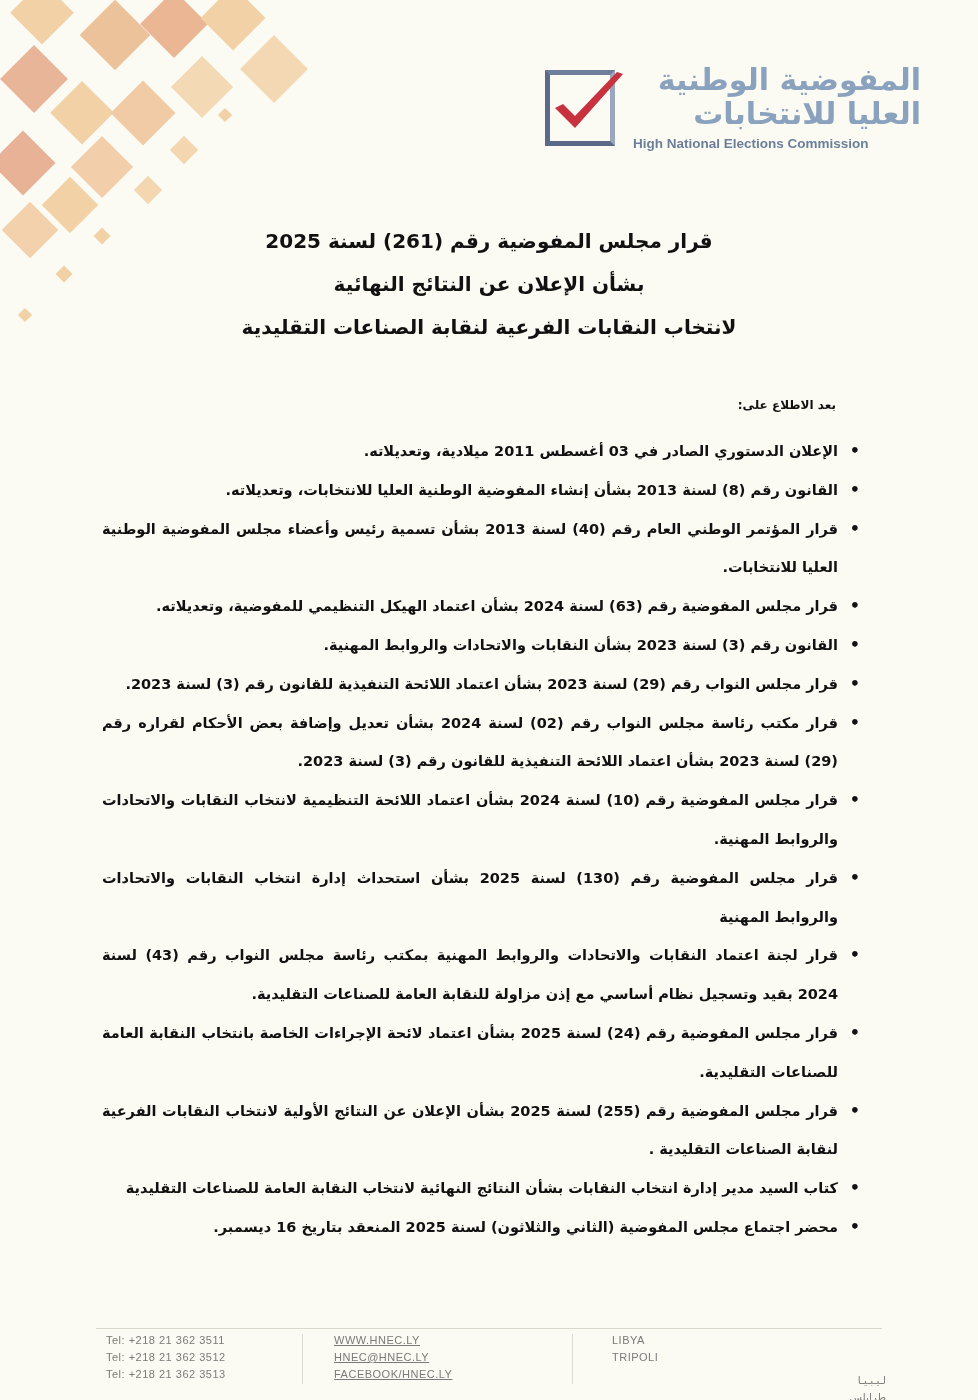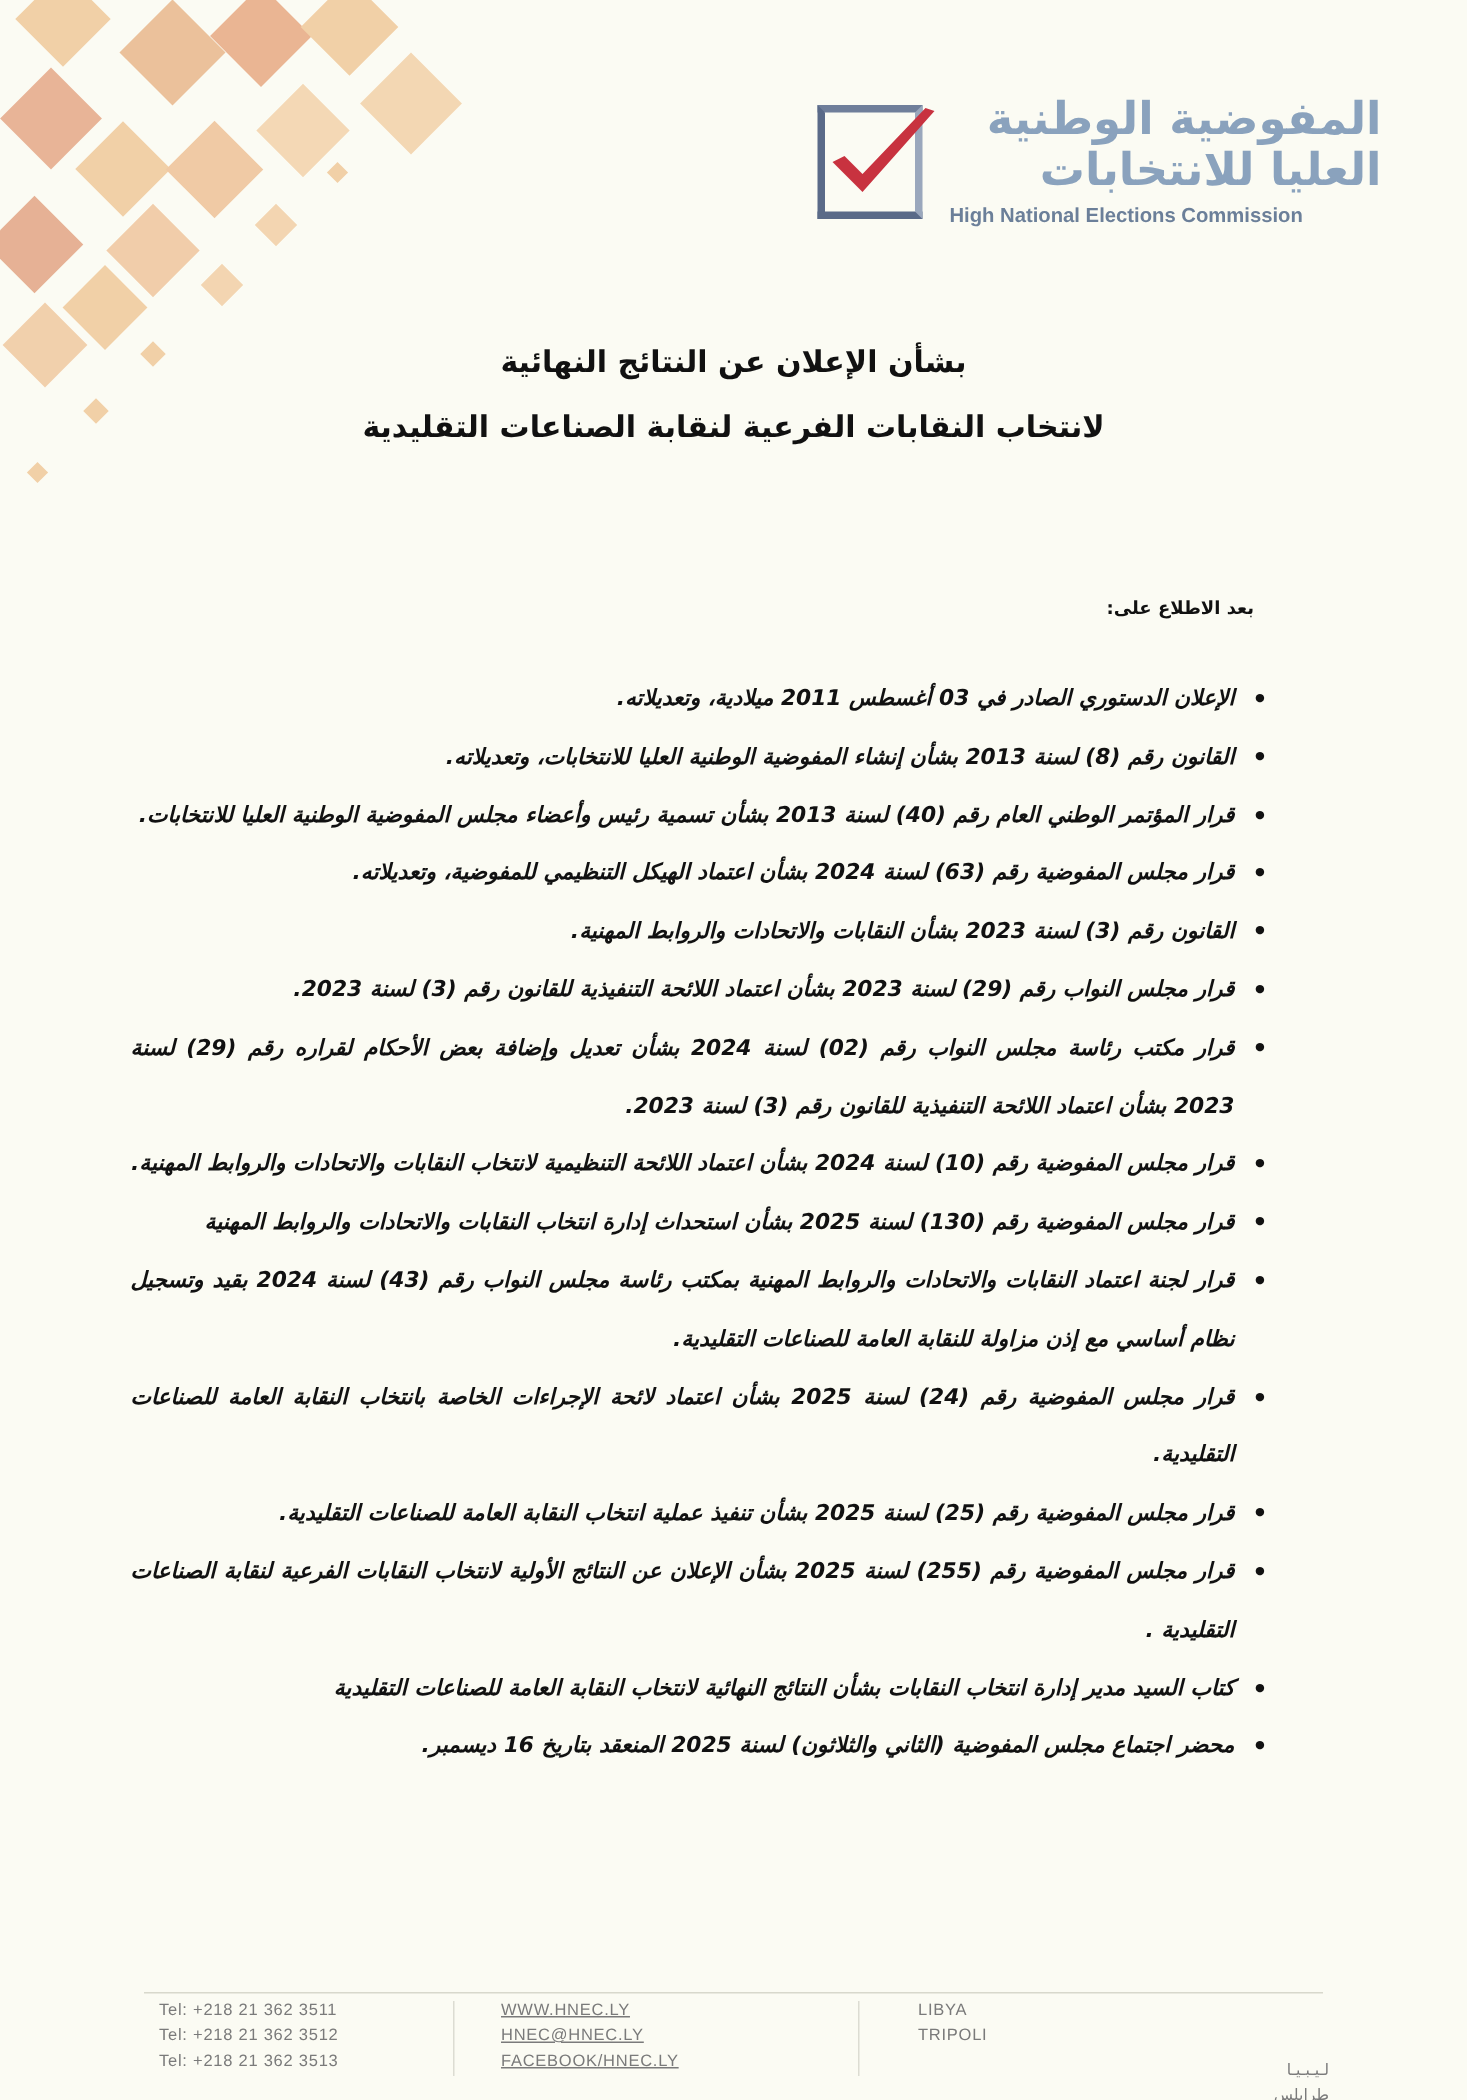--- a/index.html
+++ b/index.html
@@ -7,21 +7,21 @@
   .deco{position:absolute;left:0;top:0;width:340px;height:330px;}
   .logo{position:absolute;left:545px;top:66px;width:380px;height:92px;}
   .logo-box{position:absolute;left:0;top:4px;width:70px;height:76px;border:5px solid #5a6a88;border-right-color:#9aa7bc;border-top-color:#6f7e9a;box-sizing:border-box;}
   .logo-check{position:absolute;left:2px;top:0;width:80px;height:80px;}
   .logo-ar1{position:absolute;right:4px;top:-4px;font-size:30px;font-weight:bold;color:#8aa2bd;direction:rtl;white-space:nowrap;}
   .logo-ar2{position:absolute;right:4px;top:30px;font-size:30px;font-weight:bold;color:#8aa2bd;direction:rtl;white-space:nowrap;}
   .logo-en{position:absolute;left:88px;top:70px;font-size:13.5px;font-weight:bold;color:#6b7f99;white-space:nowrap;font-family:"Liberation Sans",sans-serif;}
   .title{position:absolute;left:0;width:978px;text-align:center;direction:rtl;}
   .title div{font-size:20px;font-weight:bold;color:#111;line-height:43px;}
   .intro{position:absolute;right:142px;top:398px;font-size:12px;font-weight:bold;direction:rtl;}
-  .list{position:absolute;right:118px;top:432px;width:758px;direction:rtl;margin:15px;padding:0;list-style:none;font-style:italic;}
+  .list{position:absolute;right:118px;top:432px;width:758px;direction:rtl;margin:0;padding:0;list-style:none;}
   .list li{position:relative;padding-right:22px;font-size:14.5px;font-weight:bold;line-height:38.8px;text-align:justify;}
   .list li::before{content:"\2022";position:absolute;right:0;top:0;font-size:16px;}
   .footer-line{position:absolute;left:96px;right:96px;top:1328px;height:1px;background:#d8d8cc;}
   .footer{position:absolute;left:104px;top:1330px;width:790px;height:55px;font-family:"Liberation Sans",sans-serif;font-size:11px;color:#7a7a7a;letter-spacing:0.5px;}
   .fcol{position:absolute;top:2px;line-height:17px;}
   .fdiv{position:absolute;top:4px;width:1px;height:50px;background:#dcdcd2;}
 </style>
 </head>
 <body>
 
@@ -53,39 +53,39 @@
   <div class="logo-box"></div>
   <svg class="logo-check" viewBox="0 0 80 80">
     <path d="M8 42 L28 62 L76 8 L70 6 L28 50 L16 38 Z" fill="#c8323f"></path>
   </svg>
   <div class="logo-ar1">المفوضية الوطنية</div>
   <div class="logo-ar2">العليا للانتخابات</div>
   <div class="logo-en">High National Elections Commission</div>
 </div>
 
 <div class="title" style="top:220px;">
+  <div>قرار مجلس المفوضية رقم (261) لسنة 2025</div>
   <div>بشأن الإعلان عن النتائج النهائية</div>
   <div>لانتخاب النقابات الفرعية لنقابة الصناعات التقليدية</div>
 </div>
 
 <div class="intro">بعد الاطلاع على:</div>
 
 <ul class="list">
   <li>الإعلان الدستوري الصادر في 03 أغسطس 2011 ميلادية، وتعديلاته.</li>
   <li>القانون رقم (8) لسنة 2013 بشأن إنشاء المفوضية الوطنية العليا للانتخابات، وتعديلاته.</li>
   <li>قرار المؤتمر الوطني العام رقم (40) لسنة 2013 بشأن تسمية رئيس وأعضاء مجلس المفوضية الوطنية العليا للانتخابات.</li>
   <li>قرار مجلس المفوضية رقم (63) لسنة 2024 بشأن اعتماد الهيكل التنظيمي للمفوضية، وتعديلاته.</li>
   <li>القانون رقم (3) لسنة 2023 بشأن النقابات والاتحادات والروابط المهنية.</li>
   <li>قرار مجلس النواب رقم (29) لسنة 2023 بشأن اعتماد اللائحة التنفيذية للقانون رقم (3) لسنة 2023.</li>
   <li>قرار مكتب رئاسة مجلس النواب رقم (02) لسنة 2024 بشأن تعديل وإضافة بعض الأحكام لقراره رقم (29) لسنة 2023 بشأن اعتماد اللائحة التنفيذية للقانون رقم (3) لسنة 2023.</li>
   <li>قرار مجلس المفوضية رقم (10) لسنة 2024 بشأن اعتماد اللائحة التنظيمية لانتخاب النقابات والاتحادات والروابط المهنية.</li>
   <li>قرار مجلس المفوضية رقم (130) لسنة 2025 بشأن استحداث إدارة انتخاب النقابات والاتحادات والروابط المهنية</li>
   <li>قرار لجنة اعتماد النقابات والاتحادات والروابط المهنية بمكتب رئاسة مجلس النواب رقم (43) لسنة 2024 بقيد وتسجيل نظام أساسي مع إذن مزاولة للنقابة العامة للصناعات التقليدية.</li>
   <li>قرار مجلس المفوضية رقم (24) لسنة 2025 بشأن اعتماد لائحة الإجراءات الخاصة بانتخاب النقابة العامة للصناعات التقليدية.</li>
-  <li>قرار مجلس المفوضية رقم (25) لسنة 2025 بشأن تنفيذ عملية انتخاب النقابة العامة للصناعات التقليدية.</li>
   <li>قرار مجلس المفوضية رقم (255) لسنة 2025 بشأن الإعلان عن النتائج الأولية لانتخاب النقابات الفرعية لنقابة الصناعات التقليدية .</li>
   <li>كتاب السيد مدير إدارة انتخاب النقابات بشأن النتائج النهائية لانتخاب النقابة العامة للصناعات التقليدية</li>
   <li>محضر اجتماع مجلس المفوضية (الثاني والثلاثون) لسنة 2025 المنعقد بتاريخ 16 ديسمبر.</li>
 </ul>
 
 <div class="footer-line"></div>
 <div class="footer">
   <div class="fcol" style="left:2px;">
     <div>Tel: +218 21 362 3511</div>
     <div>Tel: +218 21 362 3512</div>

